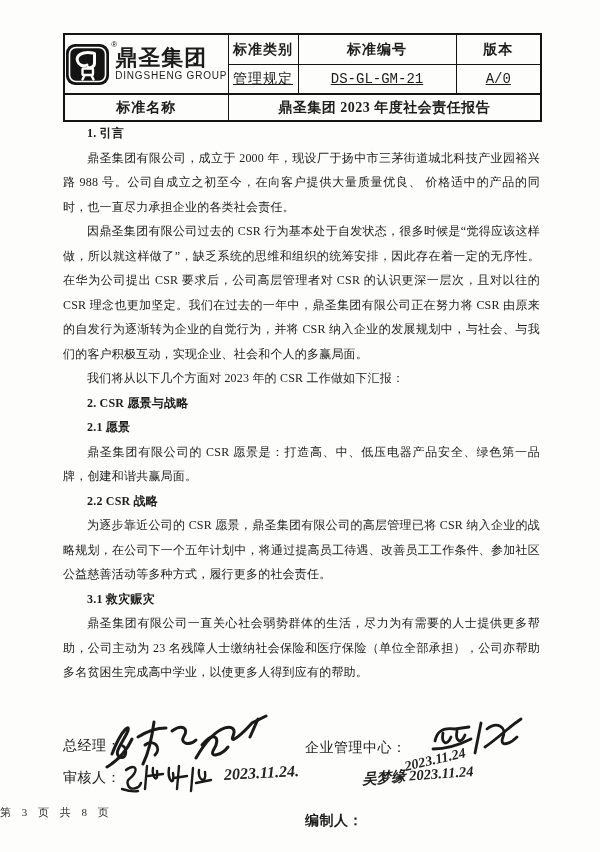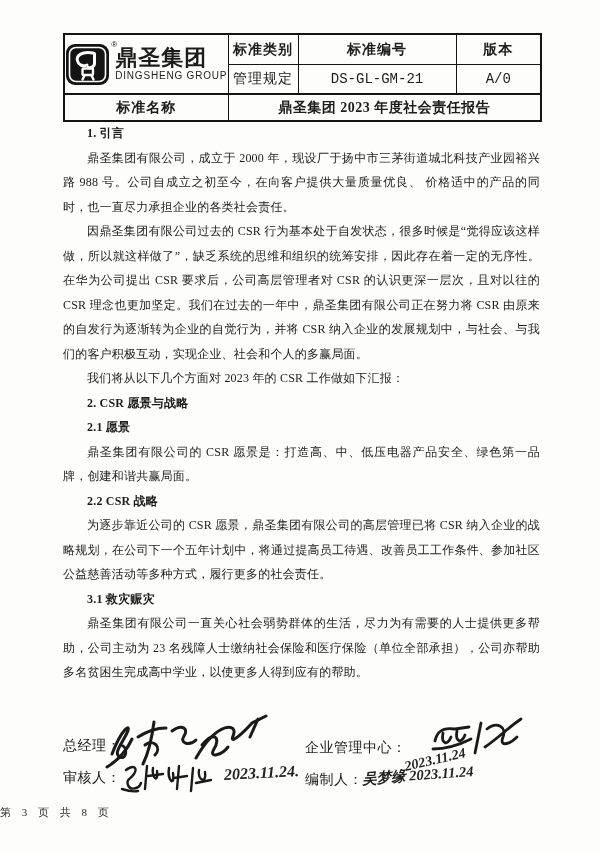--- a/index.html
+++ b/index.html
@@ -24,21 +24,21 @@
     text-align:center;
     vertical-align:middle;
     font-size:14px;
     padding:0;
   }
   .header-table{border:2.5px solid #141414;}
   .header-table .r1 td{height:29px;}
   .header-table .r2 td{height:28px;}
   .header-table .r3 td{height:25px;border-top:2.5px solid #141414;}
   .hdr-label{font-weight:bold;letter-spacing:1px;}
-  .hdr-value{font-weight:normal;letter-spacing:1px;}
+  .hdr-value{font-weight:normal;letter-spacing:1px;text-decoration:underline;}
   .std-number{font-family:"Liberation Mono","DejaVu Sans Mono",monospace;font-size:13px;letter-spacing:0;}
   .std-name-value{font-weight:bold;letter-spacing:0.5px;}
   
   .logo-cell{padding:2px 4px;}
   .logo{display:flex;align-items:center;justify-content:center;gap:5px;position:relative;}
   .logo-mark{position:relative;width:45px;height:43px;flex:0 0 auto;}
   .reg-mark{
     position:absolute;top:-3px;right:-7px;
     font-size:8px;font-family:"Liberation Sans",sans-serif;color:#141414;
   }
@@ -184,21 +184,21 @@
         <path d="M15 19 C 13 29, 19 33, 23 23"></path>
         <path d="M29 17 C 27 27, 33 31, 37 21"></path>
         <path d="M5 35 C 17 35, 31 31, 43 25"></path>
         <path d="M53 9 L 47 39"></path>
         <path d="M59 15 C 69 7, 79 13, 75 23 C 71 33, 81 31, 89 23"></path>
         <path d="M57 33 C 69 25, 81 13, 93 5"></path>
       </g>
     </svg>
     <span class="handwriting" style="left:404px;top:752px;font-size:14px;transform:rotate(-13deg);">2023.11.24</span>
 
-    <span class="sig sig-label" style="left:305px;top:771px;">编制人：</span>
+    <span class="sig sig-label" style="left:305px;top:812px;font-weight:bold;">编制人：</span>
     <span class="handwriting" style="left:362px;top:766px;font-size:14.5px;transform:rotate(-4deg);">吴梦缘 2023.11.24</span>
 
   </div>
 
   <div class="page-footer">
     <span>第 3 页 共 8 页</span>
   </div>
 
 </div>
 

